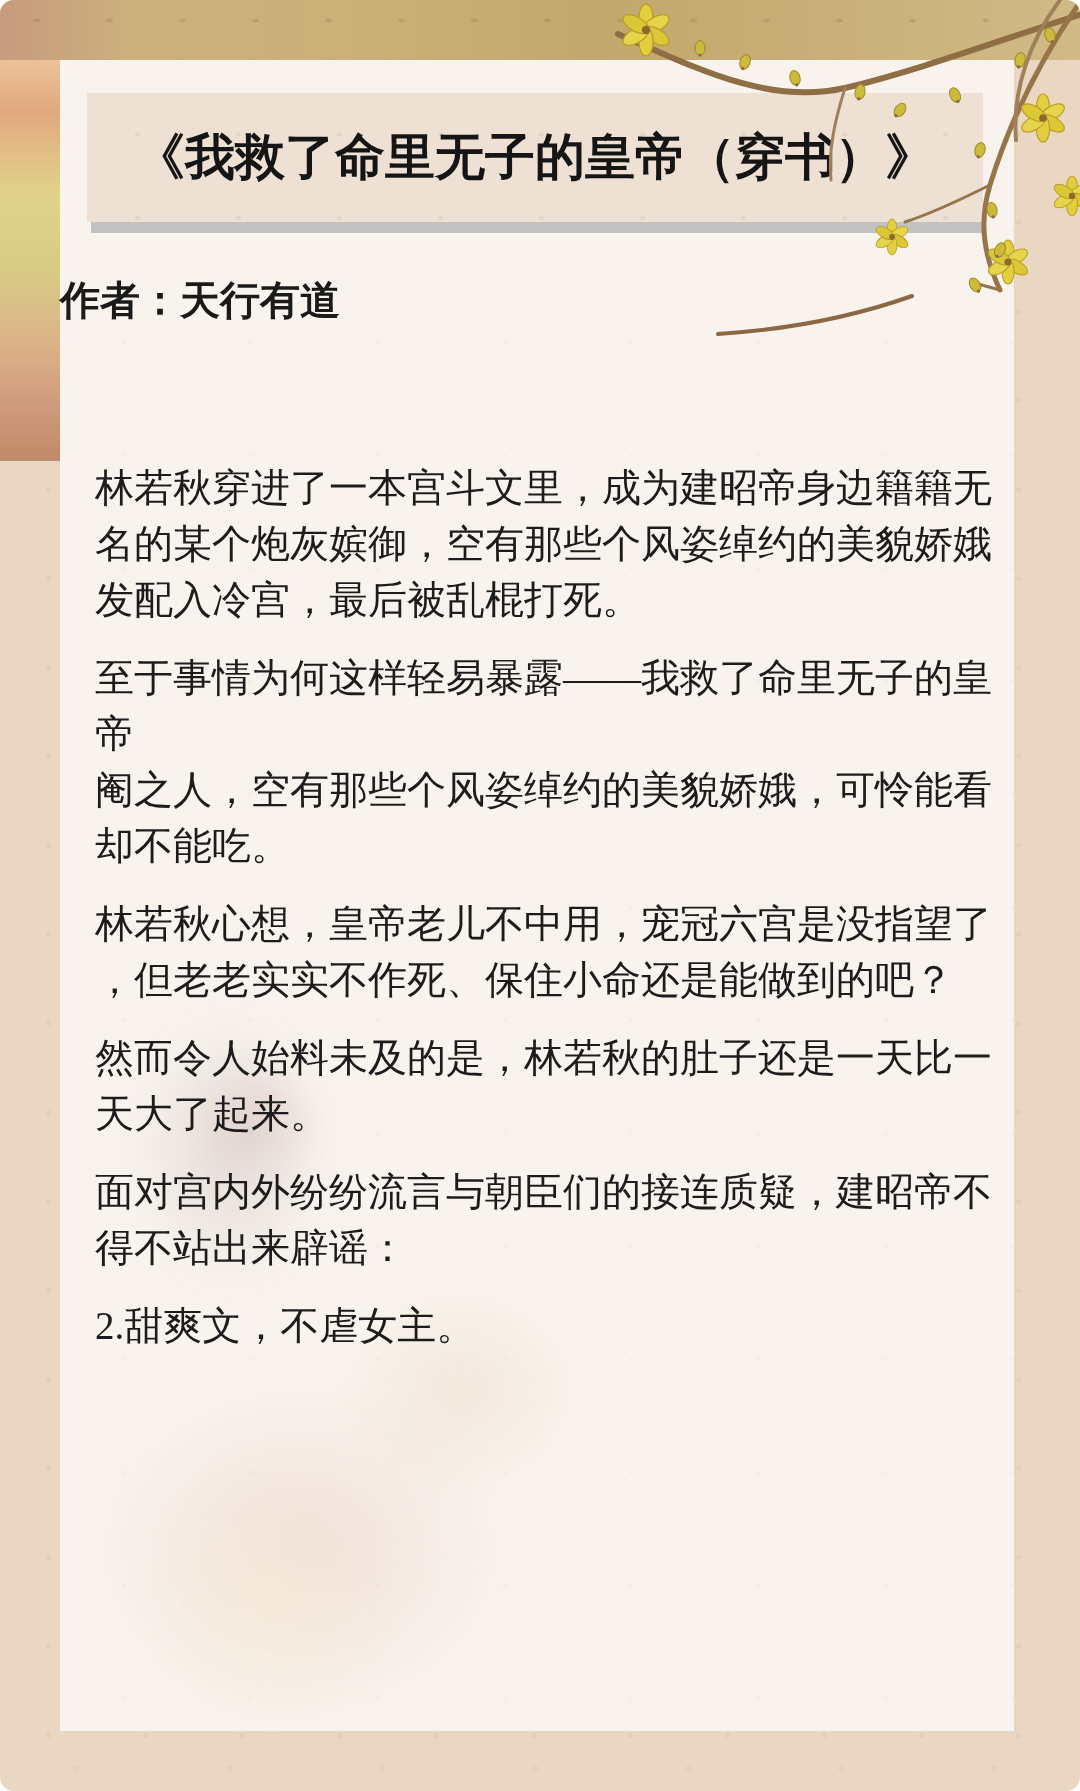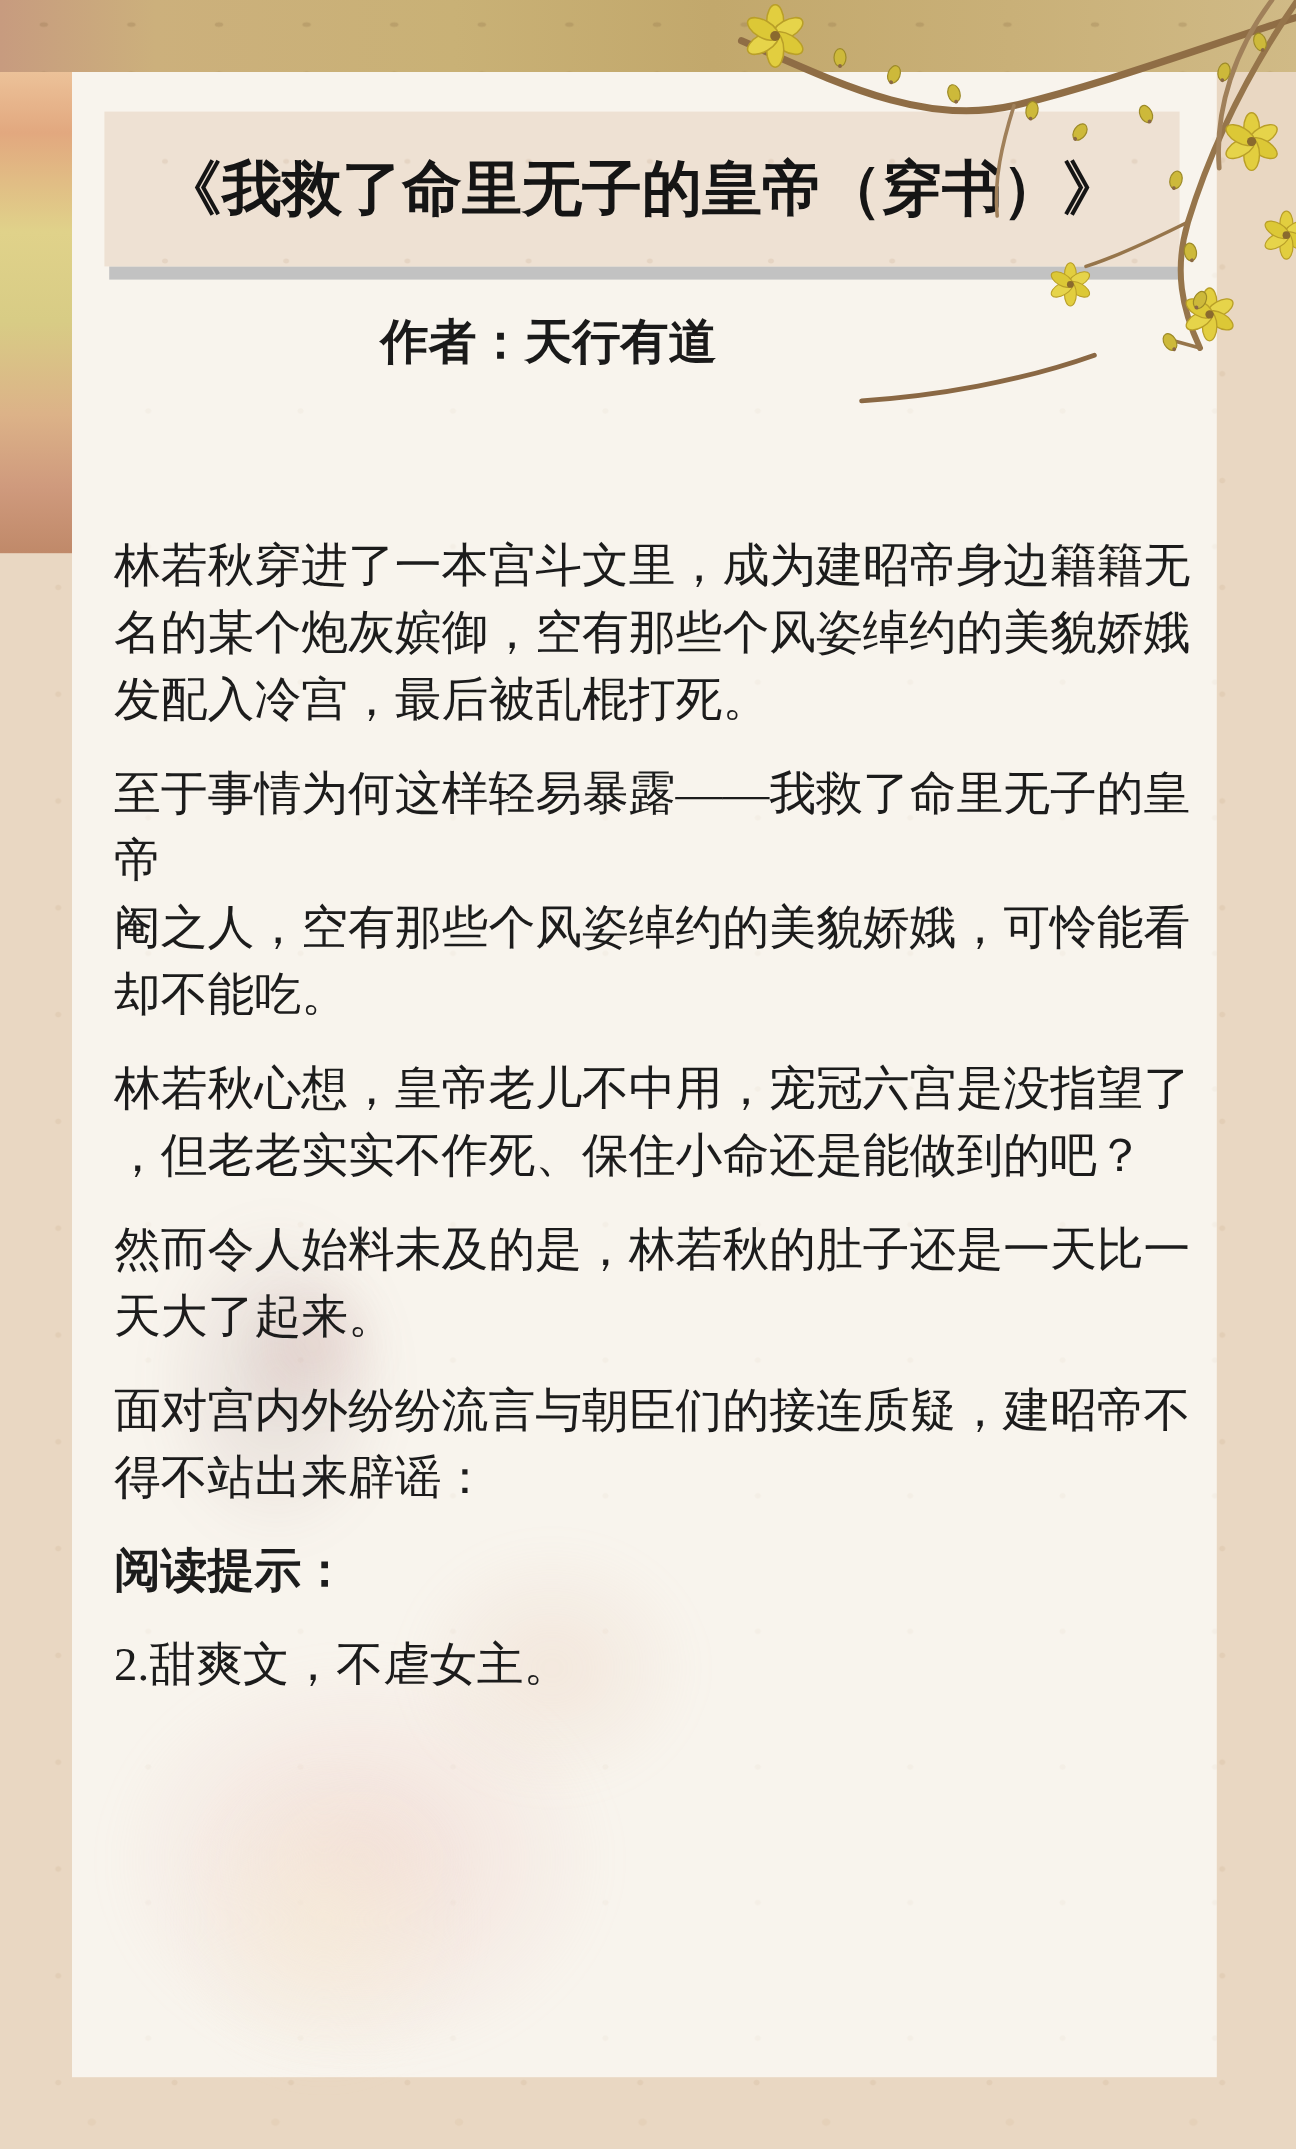--- a/index.html
+++ b/index.html
@@ -10,20 +10,21 @@
     position: relative;
     width: 1080px;
     height: 1791px;
     overflow: hidden;
     background-color: #e9d7c2;
     background-image:
       radial-gradient(rgba(196,165,128,.18) 2px, transparent 3px),
       radial-gradient(rgba(214,188,155,.22) 3px, transparent 4px),
       radial-gradient(rgba(255,255,255,.28) 2px, transparent 3px);
     background-size: 97px 89px, 153px 131px, 211px 179px;
+    border-radius: 14px;
   }
 
   
   .art-left {
     position: absolute; left: 0; top: 1330; width: 62px; height: 461px;
     background: linear-gradient(180deg,
       #ecd9c4 0%, #edc49b 12%, #e2a87f 24%, #e0d28a 42%,
       #d8cc85 58%, #dcb288 75%, #cf9a7d 88%, #c08969 100%);
   }
   .art-bottom {
@@ -69,22 +70,22 @@
     font-family: "Liberation Sans", sans-serif;
     font-size: 50px; font-weight: 700; color: #151515;
     white-space: nowrap; letter-spacing: 0;
   }
   .title-shadow {
     margin: 0 0 0 31px; width: 892px; height: 11px;
     background: #c2c2c2;
   }
 
   .author {
-    margin-top: 24px; padding-right: 160px;
-    text-align: center;
+    margin-top: 40px; padding-right: 160px;
+    text-align: left;
     font-family: "Liberation Sans", sans-serif;
     font-size: 40px; font-weight: 700; color: #1a1a1a;
     position: relative; z-index: 2;
   }
 
   .content {
     position: relative; z-index: 2;
     margin: 132px 0 0 35px; width: 905px;
     font-size: 39px; line-height: 56px; color: #1c1c1c;
   }
@@ -123,21 +124,20 @@
 发配入冷宫，最后被乱棍打死。</p>
       <p class="para">至于事情为何这样轻易暴露——我救了命里无子的皇帝
 阉之人，空有那些个风姿绰约的美貌娇娥，可怜能看
 却不能吃。</p>
       <p class="para">林若秋心想，皇帝老儿不中用，宠冠六宫是没指望了
 ，但老老实实不作死、保住小命还是能做到的吧？</p>
       <p class="para">然而令人始料未及的是，林若秋的肚子还是一天比一
 天大了起来。</p>
       <p class="para">面对宫内外纷纷流言与朝臣们的接连质疑，建昭帝不
 得不站出来辟谣：</p>
-      <p class="para bold">阅读提示：</p>
       <p class="para">2.甜爽文，不虐女主。</p>
     </div>
   </div>
 
   <svg class="branch" viewBox="0 0 520 340" xmlns="http://www.w3.org/2000/svg">
     <defs>
       <g id="fl">
         <ellipse rx="5.5" ry="11" cy="-9" fill="#e2ce3f" stroke="#b99f28" stroke-width="1"></ellipse>
         <ellipse rx="5.5" ry="11" cy="-9" fill="#e6d44a" stroke="#b99f28" stroke-width="1" transform="rotate(60)"></ellipse>
         <ellipse rx="5.5" ry="11" cy="-9" fill="#dcc836" stroke="#b99f28" stroke-width="1" transform="rotate(120)"></ellipse>

